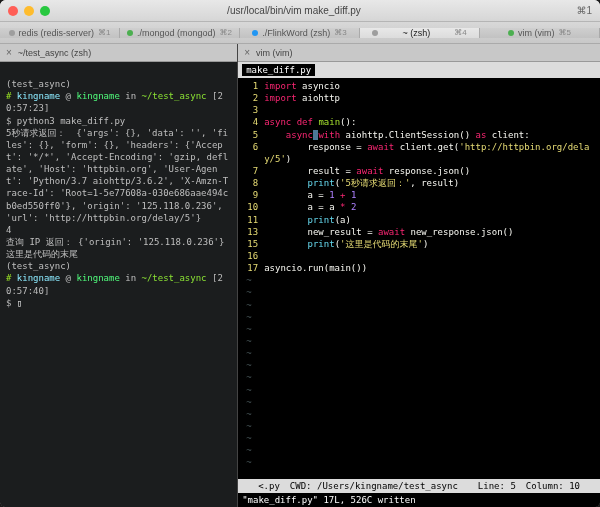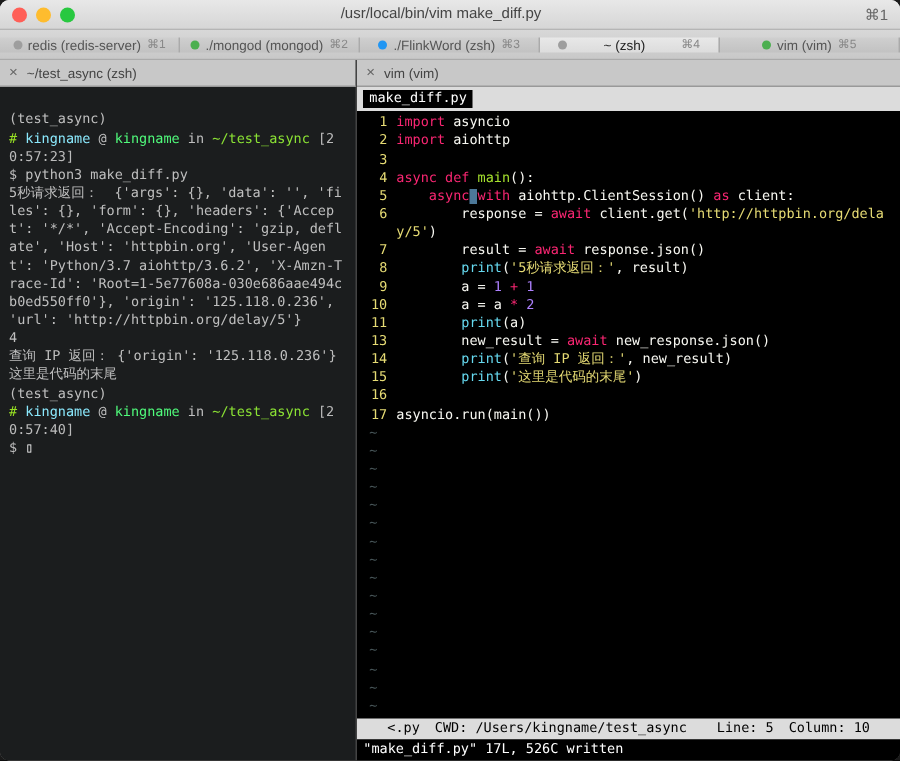--- a/index.html
+++ b/index.html
@@ -179,24 +179,20 @@
           </div>
         <div class="vline">
             <span class="gut">11</span>
             <span class="code"><span class="txt">        </span><span class="builtin">print</span><span class="txt">(a)</span></span>
           </div>
         <div class="vline">
             <span class="gut">13</span>
             <span class="code"><span class="txt">        </span><span class="txt">new_result = </span><span class="kw">await </span><span class="txt">new_response.json()</span></span>
           </div>
         <div class="vline">
-            <span class="gut">14</span>
-            <span class="code"><span class="txt">        </span><span class="builtin">print</span><span class="txt">(</span><span class="str">'查询 IP 返回：'</span><span class="txt">, new_result)</span></span>
-          </div>
-        <div class="vline">
             <span class="gut">15</span>
             <span class="code"><span class="txt">        </span><span class="builtin">print</span><span class="txt">(</span><span class="str">'这里是代码的末尾'</span><span class="txt">)</span></span>
           </div>
         <div class="vline">
             <span class="gut">16</span>
             <span class="code">&nbsp;</span>
           </div>
         <div class="vline">
             <span class="gut">17</span>
             <span class="code"><span class="txt">asyncio.run(main())</span></span>

